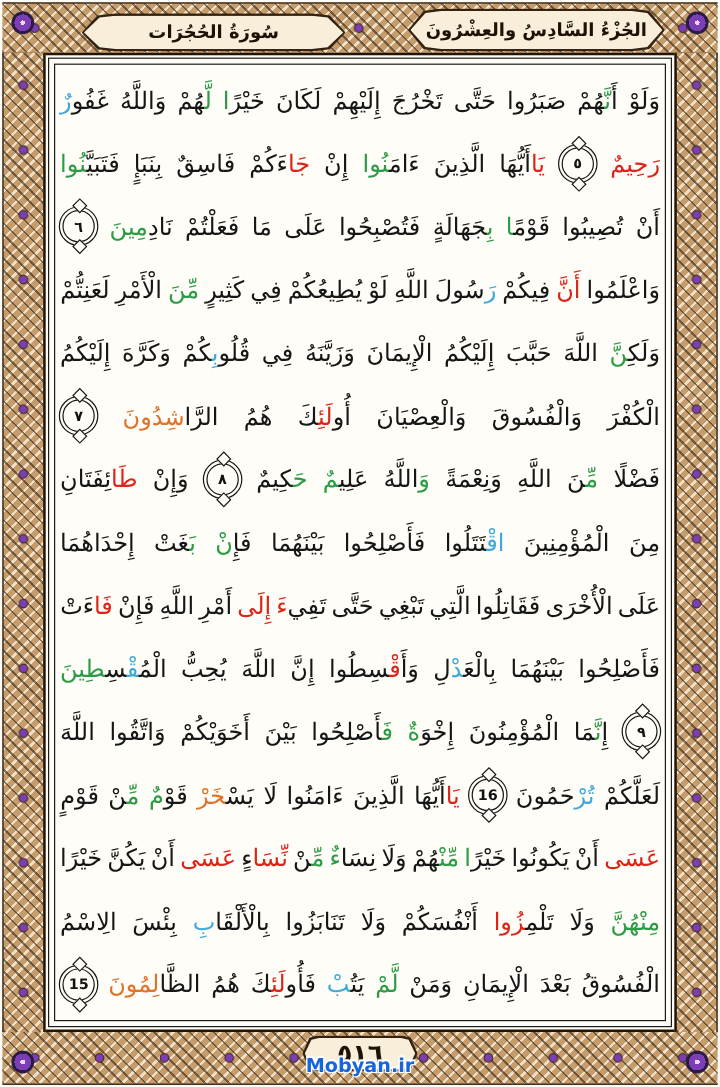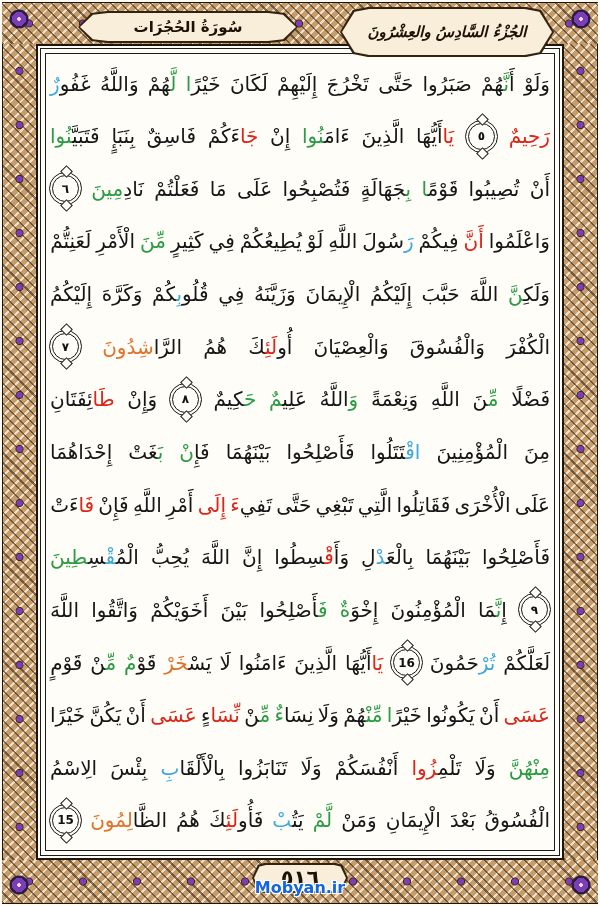--- a/index.html
+++ b/index.html
@@ -30,22 +30,22 @@
     background:radial-gradient(circle at 50% 50%, #e9d7f5 0 2px, var(--purple,#7c3eb5) 2px 7px, #2c1b42 7px 9px, rgba(0,0,0,0) 10px); }
   .cf-tl{top:8px;left:8px} .cf-tr{top:8px;right:8px} .cf-bl{bottom:10px;left:8px} .cf-br{bottom:10px;right:8px}
 
   
   .cartouche { position:absolute; z-index:4; background:var(--dark,#33220f);
     clip-path:polygon(0 50%, 6% 6%, 13% 0, 87% 0, 94% 6%, 100% 50%, 94% 94%, 87% 100%, 13% 100%, 6% 94%); }
   .cartouche .inner { position:absolute; inset:2px; background:var(--cream,#f8eed9);
     clip-path:polygon(0 50%, 6% 6%, 13% 0, 87% 0, 94% 6%, 100% 50%, 94% 94%, 87% 100%, 13% 100%, 6% 94%);
     display:flex; align-items:center; justify-content:center; }
   .cartouche .inner span { font-weight:bold; font-size:15px; color:#1d1206; direction:rtl; white-space:nowrap; }
-  .cart-juz   { top:7px;  right:46px; width:214px; height:50px;font-style:italic; }
-  .cart-surah { top:11px; left:78px;  width:220px; height:32px; }
+  .cart-juz   { top:7px;  right:46px; width:214px; height:36px; }
+  .cart-surah { top:11px; left:68px;  width:220px; height:32px; }
   .cart-pagenum { bottom:13px; left:50%; transform:translateX(-50%); width:96px; height:30px; }
   .cart-pagenum .inner span { font-size:21px; letter-spacing:2px; }
 
   .watermark { position:absolute; z-index:6; left:50%; transform:translateX(-50%); top:878px;
     font-size:16px; font-weight:bold; color:#1565dd;
     text-shadow:-1px -1px 0 #fff, 1px -1px 0 #fff, -1px 1px 0 #fff, 1px 1px 0 #fff, 0 0 3px #fff; }
 
   
   .mushaf-frame { position:absolute; top:48px; left:40px; right:40px; bottom:50px; z-index:2;
     background:var(--paper,#fffdf7); border:1.4px solid #1b1b1b; outline:1px solid #1b1b1b; outline-offset:-6px; }

